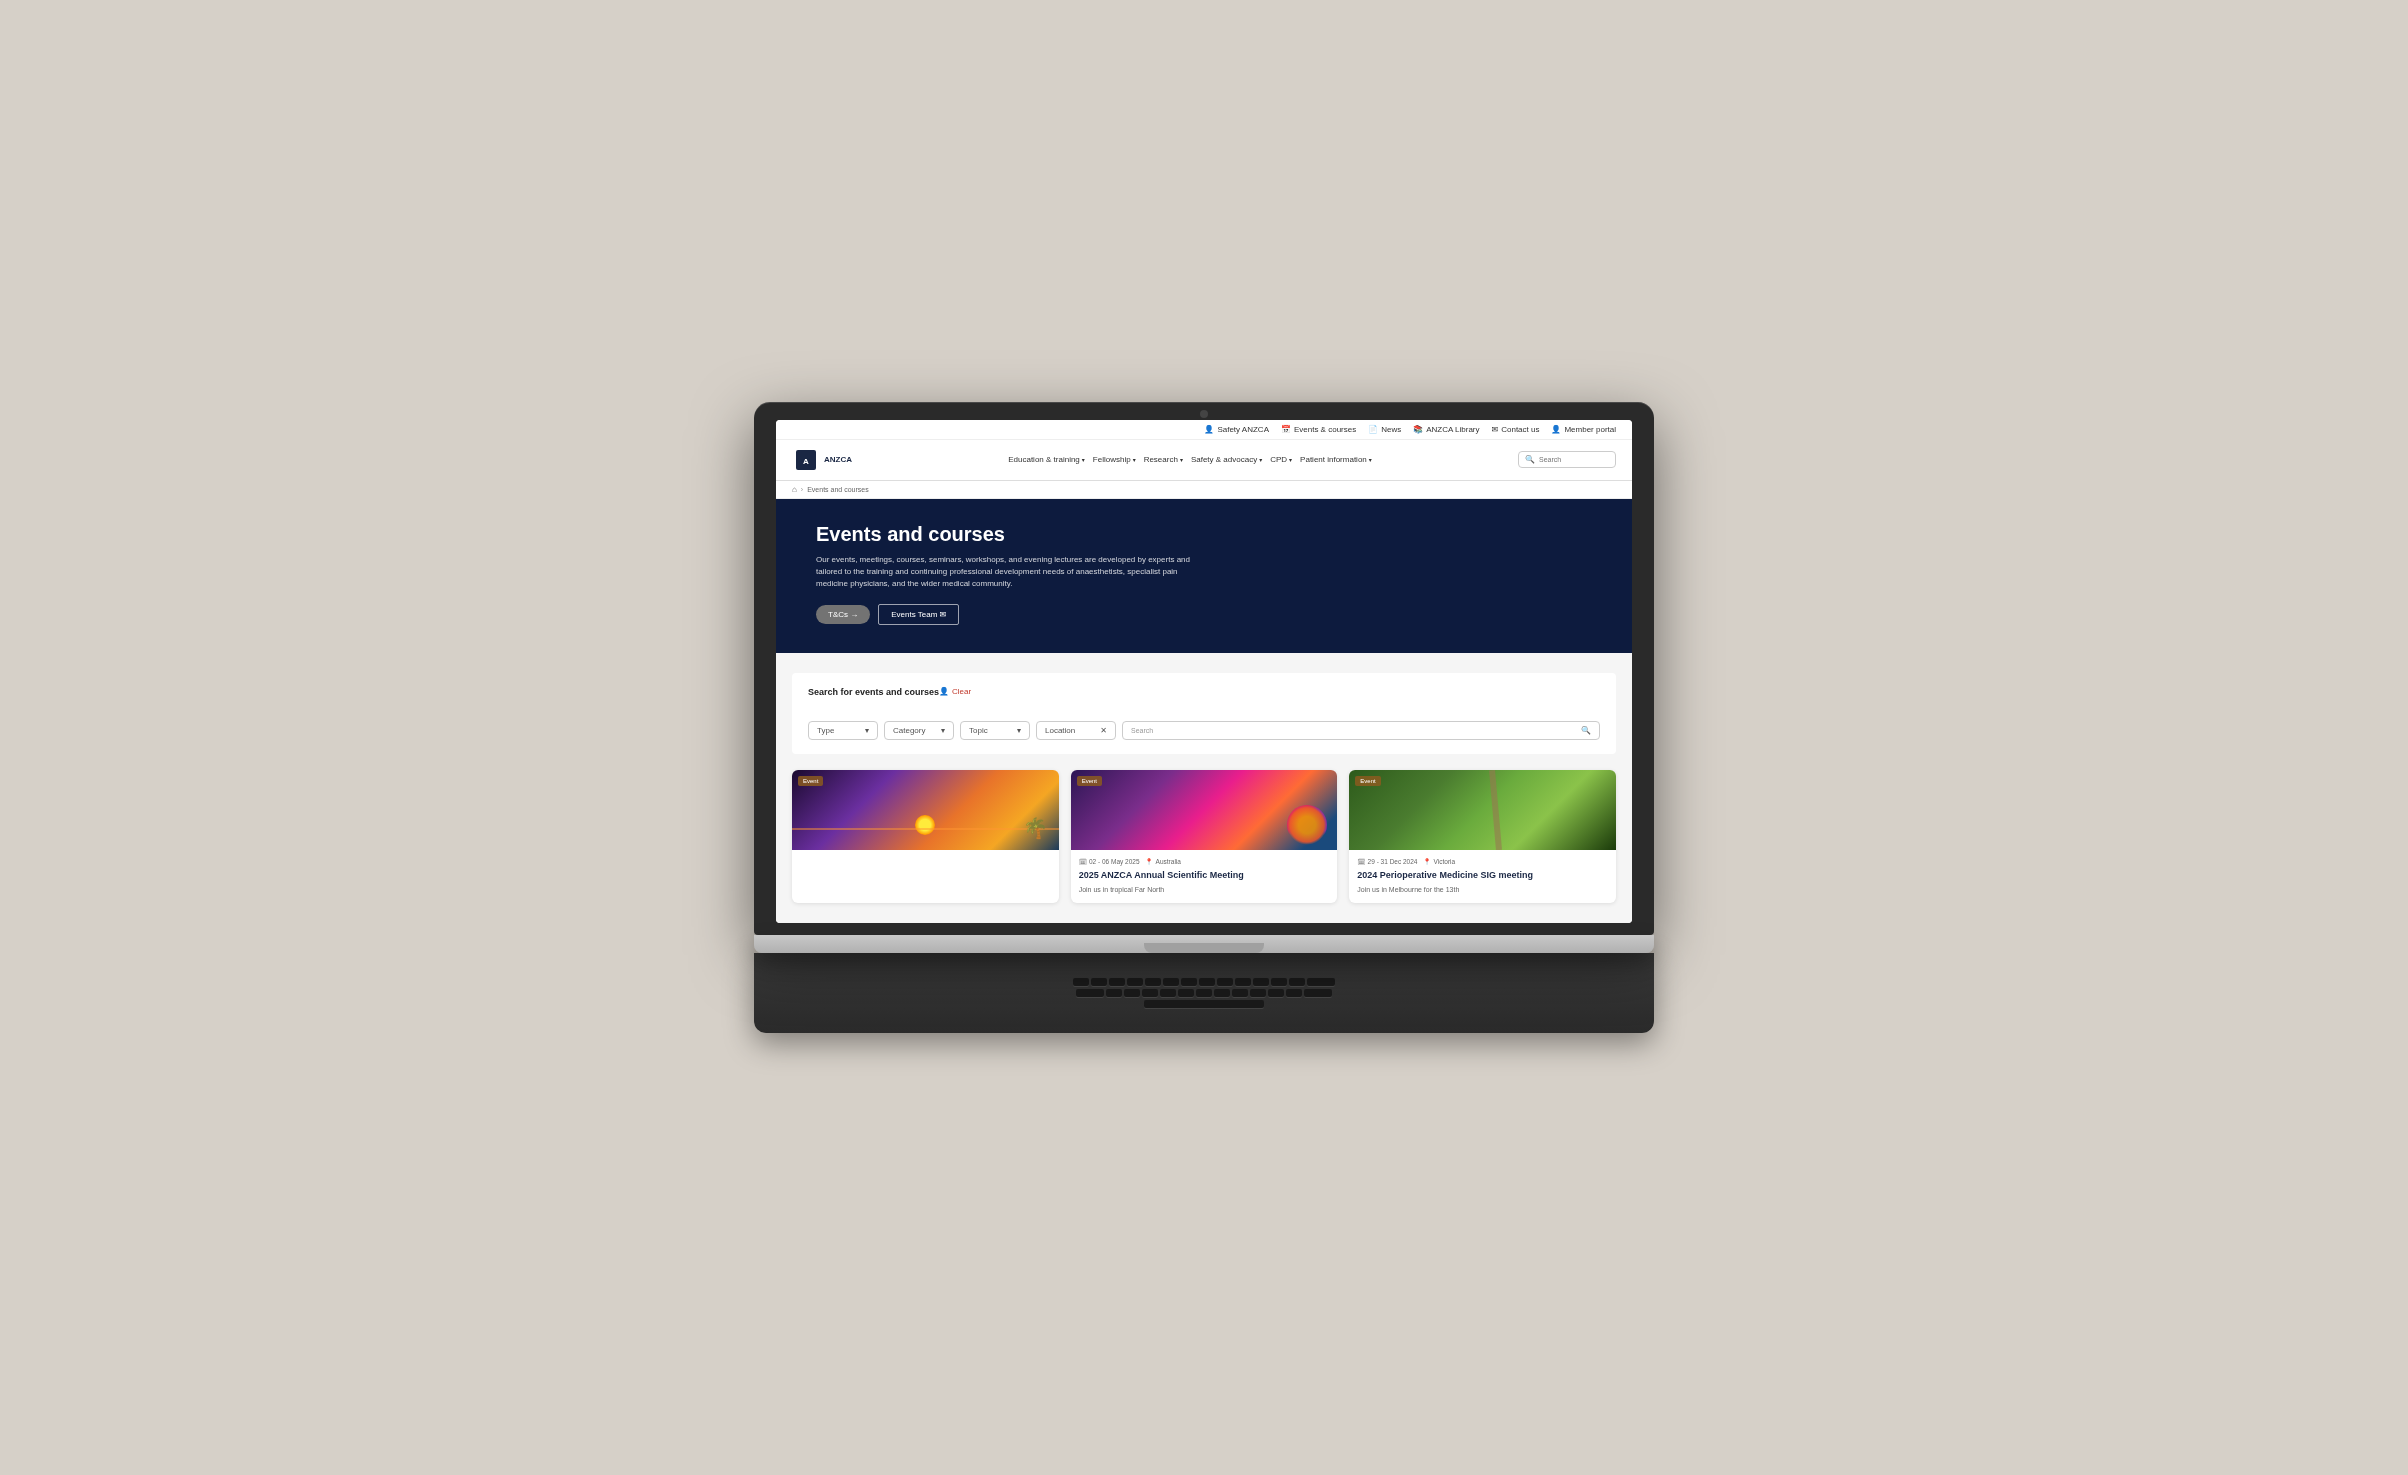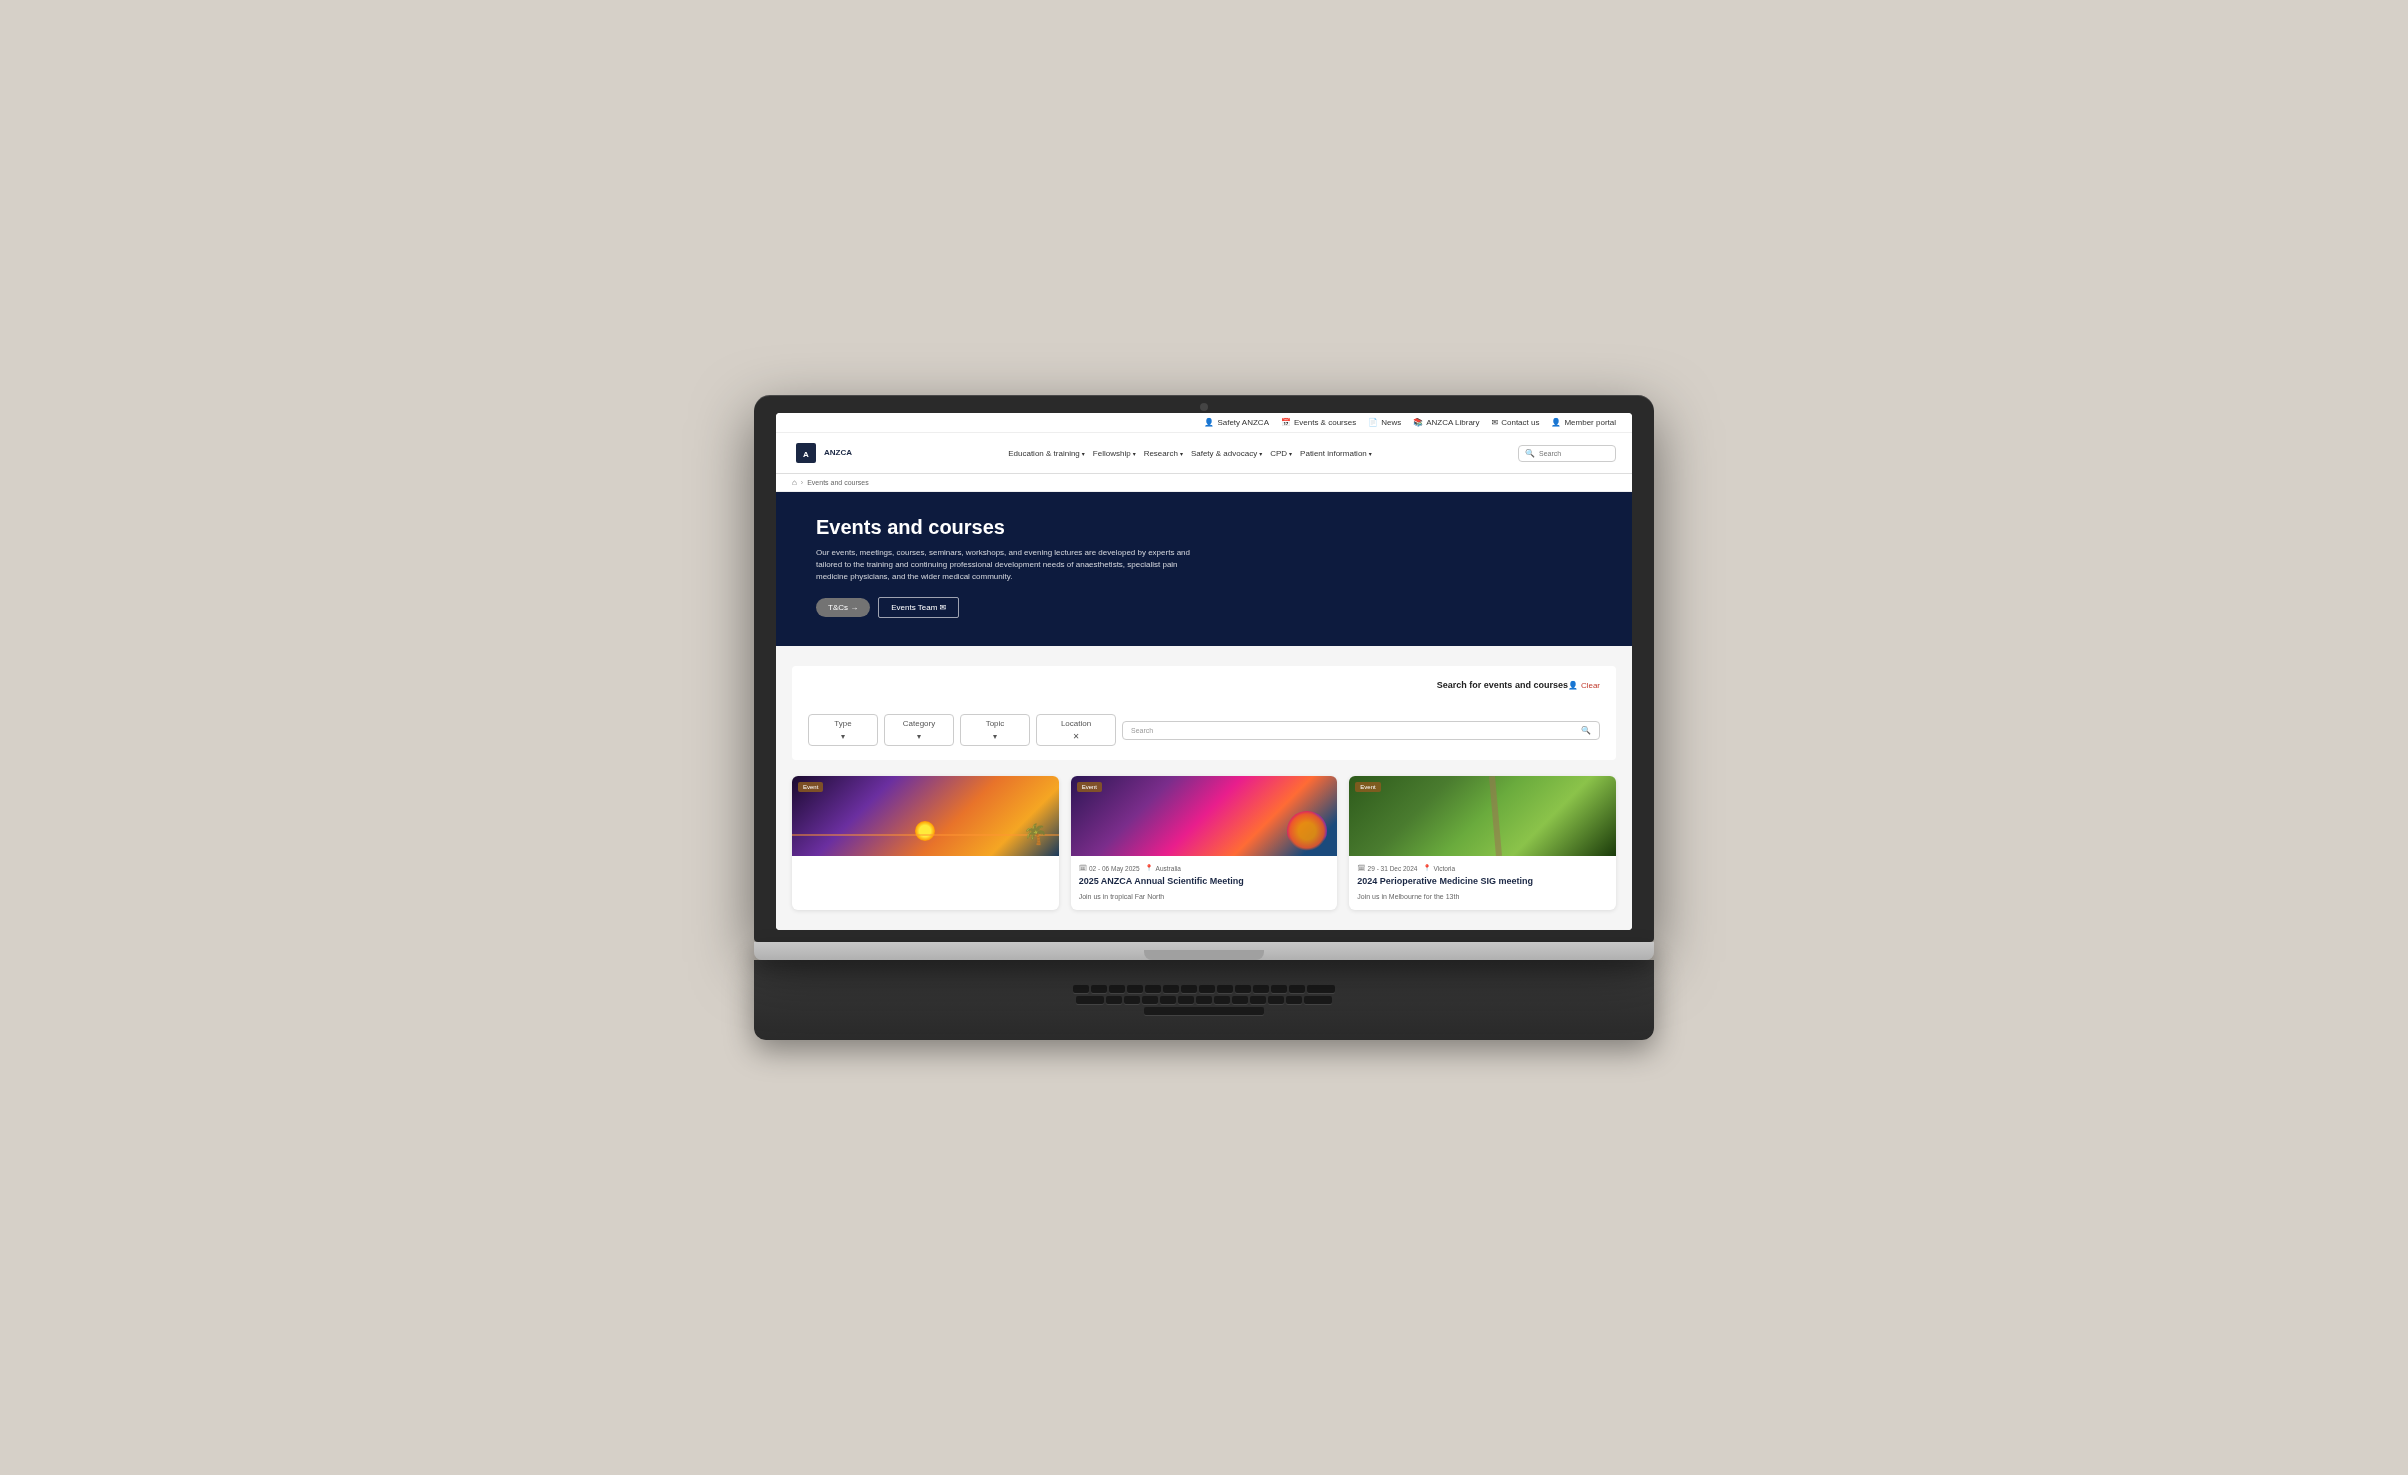--- a/index.html
+++ b/index.html
@@ -267,21 +267,21 @@
 
     .search-filter-area {
       background: #fff;
       border-radius: 4px;
       padding: 14px 16px;
       margin-bottom: 16px;
     }
 
     .search-filter-header {
       display: flex;
-      justify-content: flex-end;
+      justify-content: flex-start;
       align-items: center;
       margin-bottom: 24px;
     }
 
     .search-label {
       font-size: 9px;
       font-weight: 600;
       color: #222;
     }
 
@@ -306,21 +306,20 @@
       padding: 4px 8px;
       font-size: 8px;
       color: #555;
       background: #fff;
       display: flex;
       align-items: center;
       justify-content: space-between;
       min-width: 70px;
       cursor: pointer;
       gap: 4px;
-      flex-direction: column;
     }
 
     .filter-select-wide {
       min-width: 80px;
     }
 
     .filter-search {
       border: 1px solid #ccc;
       border-radius: 4px;
       padding: 4px 8px;

